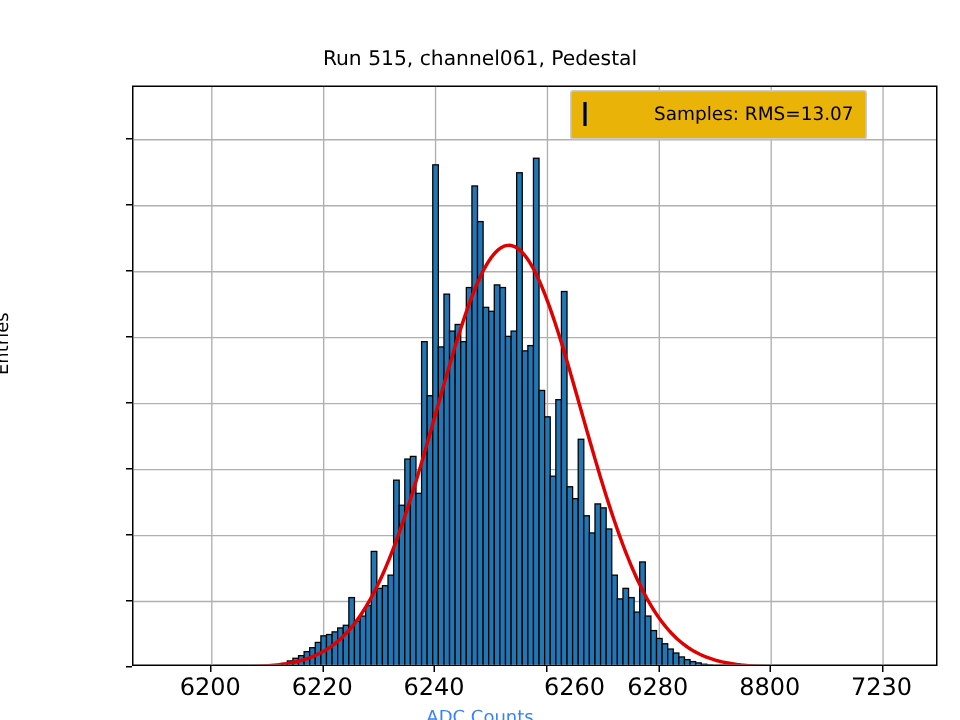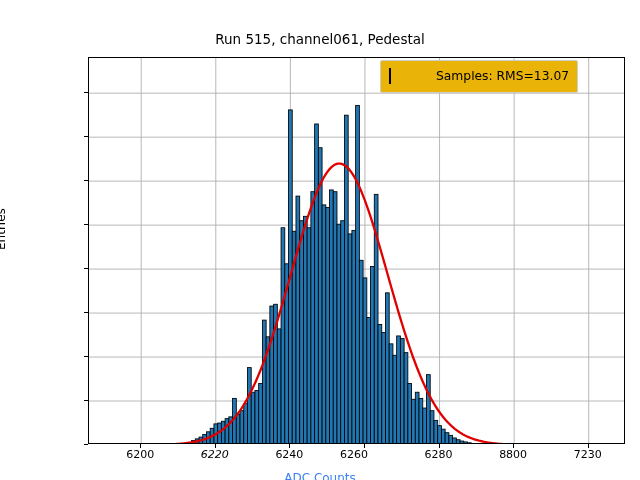--- a/index.html
+++ b/index.html
@@ -23,21 +23,21 @@
     border:1.1px solid #000;
     box-sizing:border-box;
     background:#fff;
   }
   #plot-inner{position:absolute;inset:0;overflow:hidden;}
   #grid, #bars-svg, #fit-svg{position:absolute;left:0;top:0;}
   .ytick-mark{position:absolute;left:84px;width:4px;height:1px;background:#000;}
   
   .xtick{
     position:absolute;top:426px;
-    font-size:11px;color:#000;
+    font-size:16px;color:#000;
     text-align:center;white-space:nowrap;
     transform:translateX(-50%);
   }
   .xtick-mark{position:absolute;top:422px;width:1px;height:4px;background:#000;}
 
   #ylabel{
     position:absolute;left:-6px;top:228px;
     font-size:12px;color:#000;
     transform:rotate(-90deg);transform-origin:left top;
     white-space:nowrap;
@@ -188,25 +188,25 @@
       <div class="ytick-mark" style="top: 290.068px;"></div>
       <div class="ytick-mark" style="top: 246.091px;"></div>
       <div class="ytick-mark" style="top: 202.114px;"></div>
       <div class="ytick-mark" style="top: 158.136px;"></div>
       <div class="ytick-mark" style="top: 114.159px;"></div>
       <div class="ytick-mark" style="top: 70.1818px;"></div>
     </div>
   <div id="xtick-labels">
       <div class="xtick" style="left: 140.208px;">6200</div>
       <div class="xtick-mark" style="left: 140.208px;"></div>
-      <div class="xtick" style="left: 214.792px; font-style: italic;">6220</div>
+      <div class="xtick" style="left: 214.792px;">6220</div>
       <div class="xtick-mark" style="left: 214.792px;"></div>
       <div class="xtick" style="left: 289.375px;">6240</div>
       <div class="xtick-mark" style="left: 289.375px;"></div>
-      <div class="xtick" style="left: 354px;">6260</div>
+      <div class="xtick" style="left: 383px;">6260</div>
       <div class="xtick-mark" style="left: 363.958px;"></div>
       <div class="xtick" style="left: 438.542px;">6280</div>
       <div class="xtick-mark" style="left: 438.542px;"></div>
       <div class="xtick" style="left: 513.125px;">8800</div>
       <div class="xtick-mark" style="left: 513.125px;"></div>
       <div class="xtick" style="left: 587.708px;">7230</div>
       <div class="xtick-mark" style="left: 587.708px;"></div>
     </div>
 
   <div id="ylabel">Entries</div>

